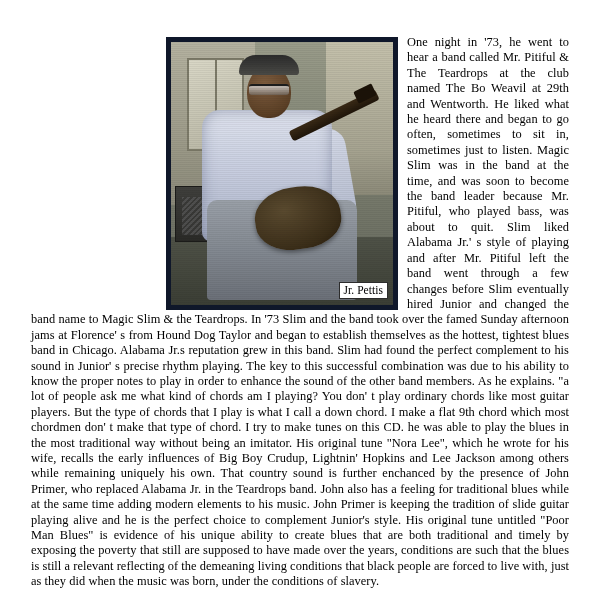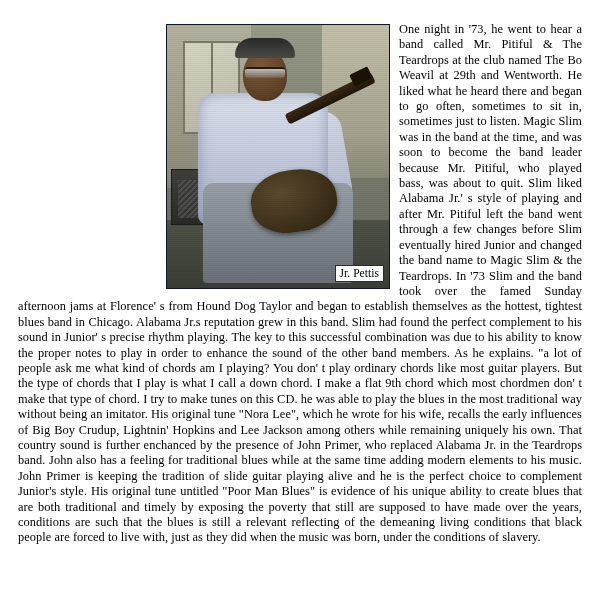--- a/index.html
+++ b/index.html
@@ -22,30 +22,30 @@
     padding: 22px 18px 10px 18px;
   }
   .text-body {
     font-size: 12.4px;
     line-height: 15.4px;
     text-align: justify;
     text-justify: inter-word;
     letter-spacing: 0.05px;
   }
   .para {
-    margin: 0;
+    margin: 13px;
   }
   .figure {
     float: left;
     margin: 2px 9px 2px 148px;
     width: 222px;
     height: 263px;
     position: relative;
     background: #eab308;
-    border: 1px solid #0f172a;
+    border: 5px solid #0f172a;
     overflow: hidden;
   }
   
   .photo-bg {
     position: absolute;
     inset: 0;
     background:
       linear-gradient(180deg, #9a9c8a 0%, #8e9180 18%, #7d8070 45%, #6e7164 75%, #5d6055 100%);
   }
   .wall-left {

